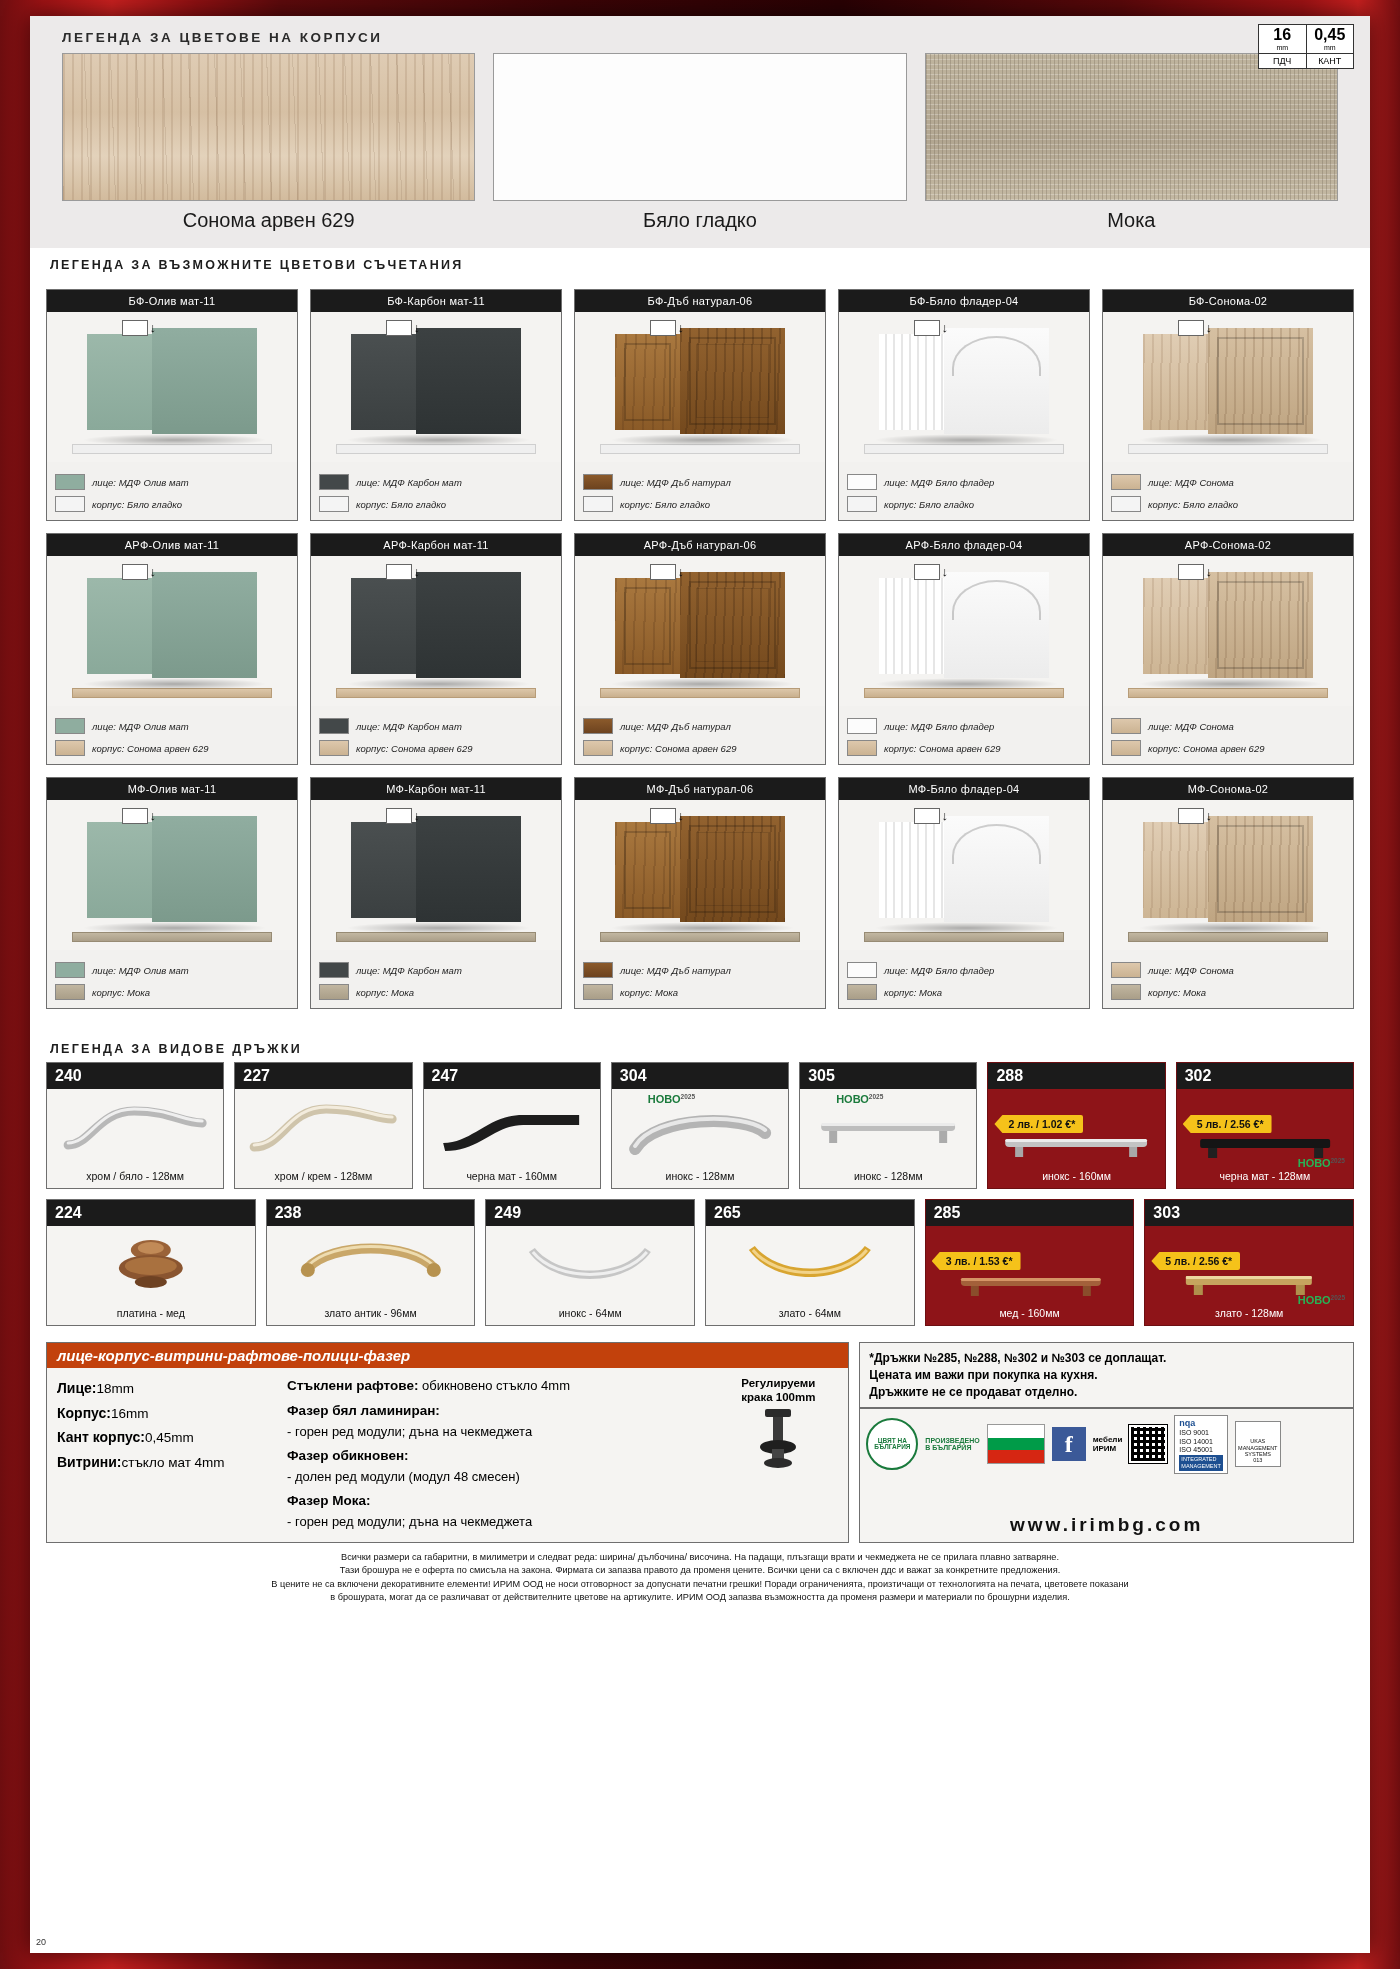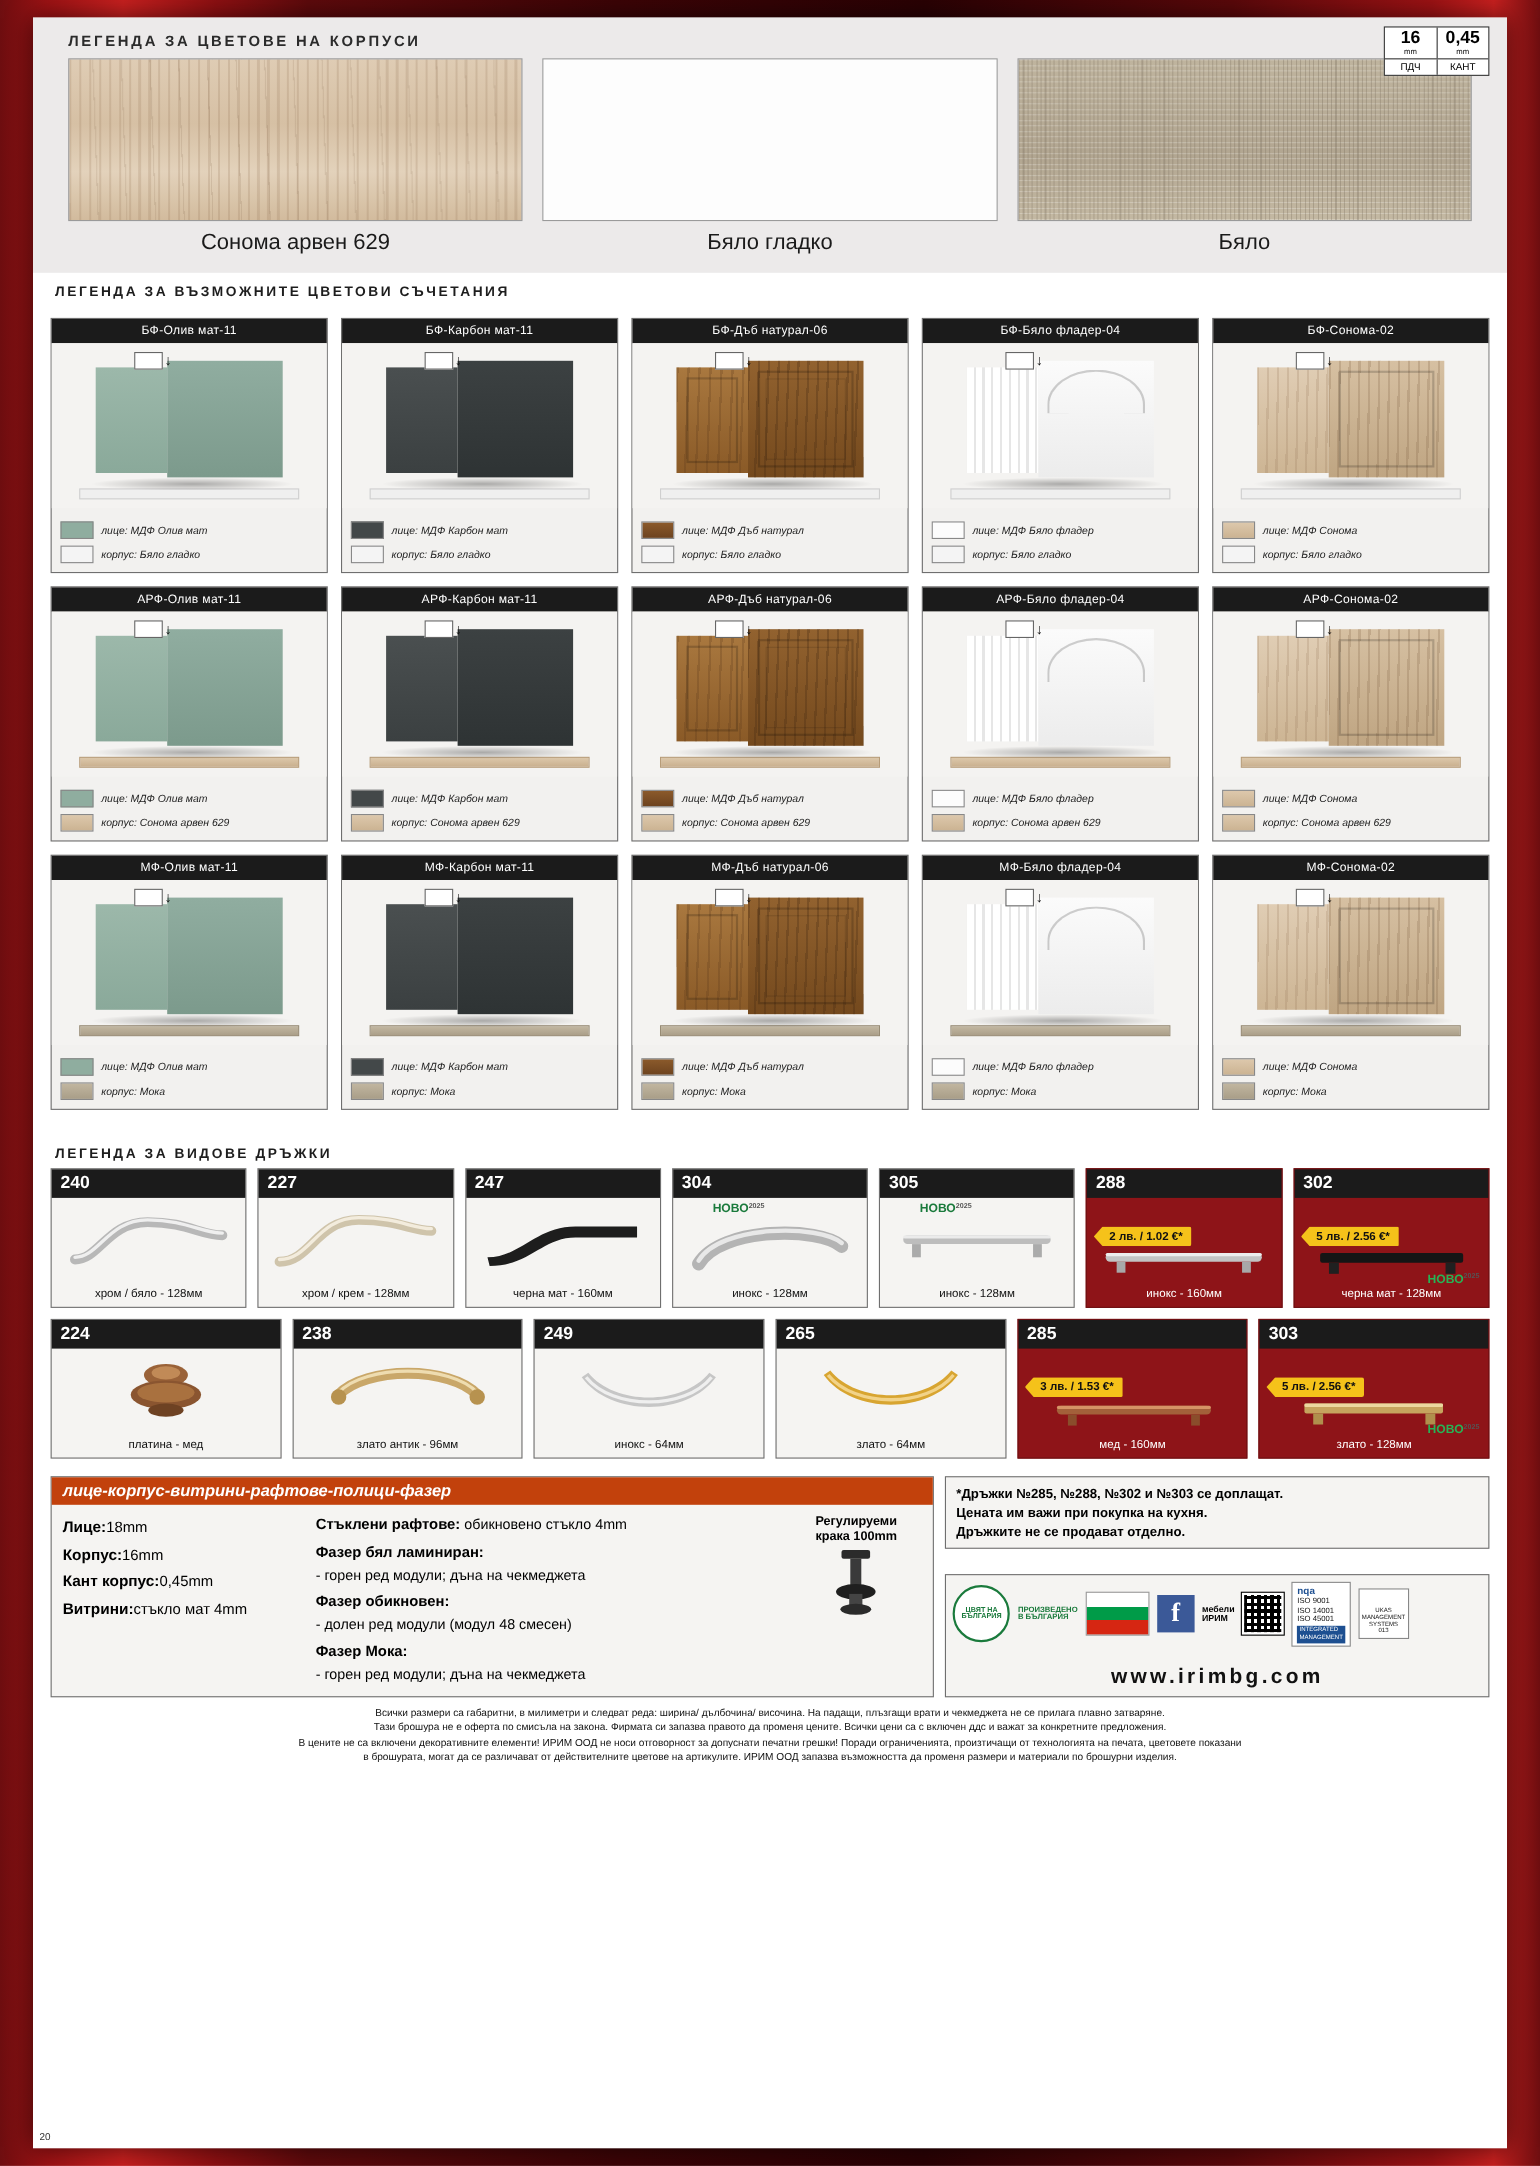--- a/index.html
+++ b/index.html
@@ -119,21 +119,21 @@
   
   .bottom{display:flex;gap:10px;padding:6px 16px 0 16px;}
   .b-left{flex:1.62;border:1px solid #6f6f6f;background:#f5f4f2;position:relative;}
   .b-left .b-hd{background:#c2410c;color:#fff;font-size:15px;padding:4px 10px;font-weight:bold;font-style:italic;}
   .b-left .b-body{display:flex;padding:8px 10px 10px 10px;gap:10px;}
   .b-col1{width:220px;font-size:13.5px;line-height:1.75;}
   .b-col1 b{font-size:14px;}
   .b-col2{flex:1;font-size:13px;line-height:1.55;}
   .b-col2 b{font-size:13.5px;}
   .b-col3{width:120px;text-align:center;font-size:11.5px;font-weight:bold;line-height:1.25;}
-  .b-right{flex:1;display:flex;flex-direction:column;gap:23px;}
+  .b-right{flex:1;display:flex;flex-direction:column;gap:0;}
   .note{border:1px solid #6f6f6f;background:#f5f4f2;padding:7px 9px;font-size:12px;font-weight:bold;line-height:1.4;}
   .badges{flex:1;border:1px solid #6f6f6f;background:#f5f4f2;padding:6px;display:flex;flex-direction:column;justify-content:space-between;}
   .badge-row{display:flex;align-items:center;gap:7px;}
   .bg-circle{width:52px;height:52px;border-radius:50%;border:2px solid #1a7a3c;display:flex;align-items:center;justify-content:center;font-size:6.5px;color:#1a7a3c;text-align:center;font-weight:bold;line-height:1.05;background:#fff;}
   .flagbg{width:58px;height:40px;border:1px solid #999;background:linear-gradient(180deg,#fff 0 33%,#009b48 33% 66%,#d62612 66% 100%);}
   .fb{width:34px;height:34px;background:#3b5998;color:#fff;font-family:"Liberation Serif",serif;font-weight:bold;font-size:24px;text-align:center;line-height:34px;}
   .qr{width:38px;height:38px;background:
     repeating-linear-gradient(0deg,#000 0 3px,#fff 3px 6px),
     repeating-linear-gradient(90deg,#000 0 3px,rgba(255,255,255,0) 3px 6px);
     background-blend-mode:multiply;border:2px solid #fff;outline:1px solid #000;}
@@ -172,21 +172,21 @@
       <div class="corpus-cell">
         <div class="swatch sw-sonoma"></div>
         <div class="corpus-name">Сонома арвен 629</div>
       </div>
       <div class="corpus-cell">
         <div class="swatch sw-white"></div>
         <div class="corpus-name">Бяло гладко</div>
       </div>
       <div class="corpus-cell">
         <div class="swatch sw-moka"></div>
-        <div class="corpus-name">Бяло</div>
+        <div class="corpus-name">Мока</div>
       </div>
     </div>
   </div>
 
   <div class="sect-title">ЛЕГЕНДА  ЗА  ВЪЗМОЖНИТЕ  ЦВЕТОВИ  СЪЧЕТАНИЯ</div>
   <div class="combo-wrap">
 
     <div class="combo-row">
       <div class="combo">
         <div class="combo-hd">БФ-Олив мат-11</div>

